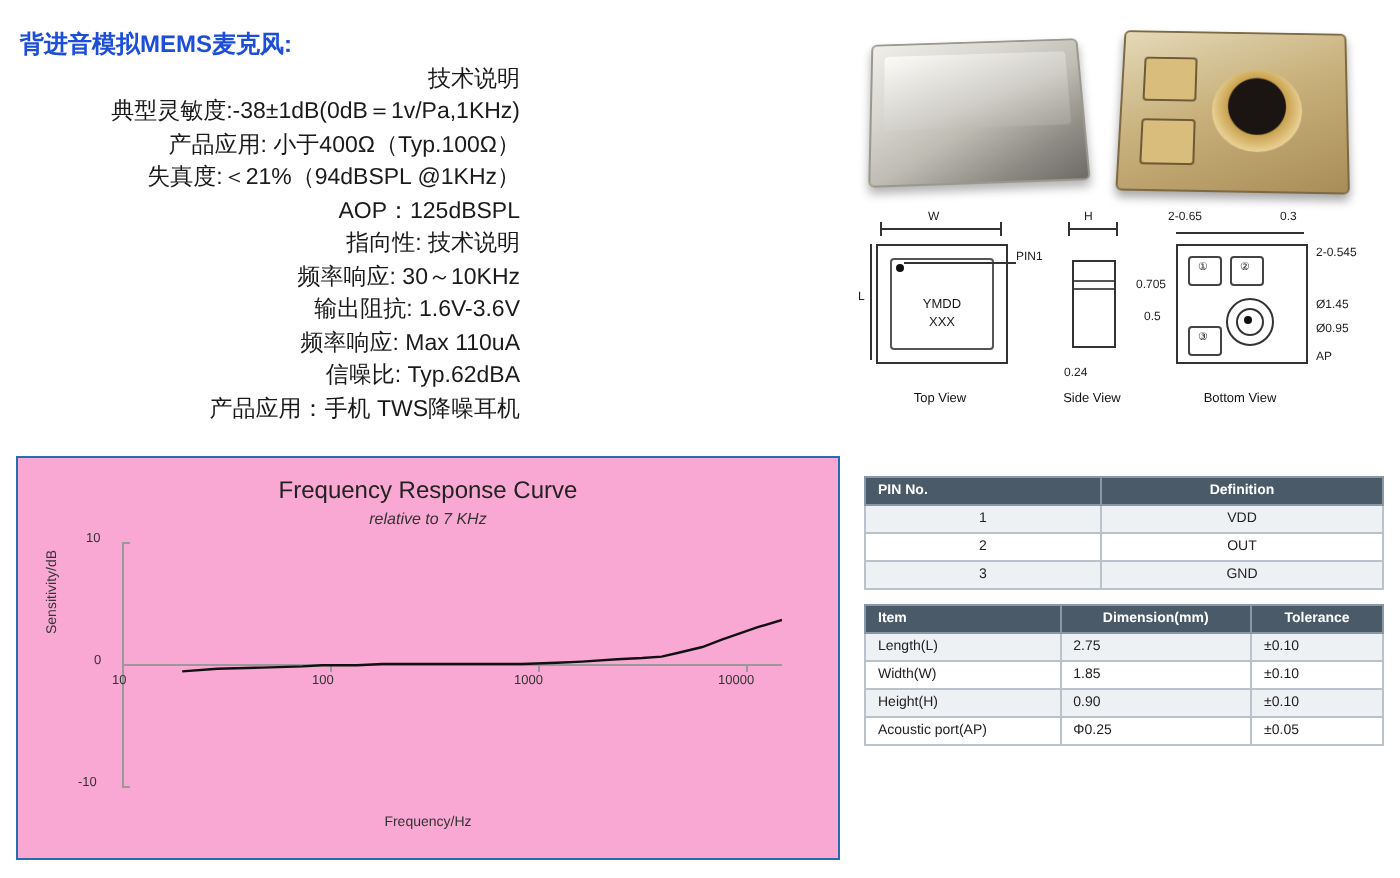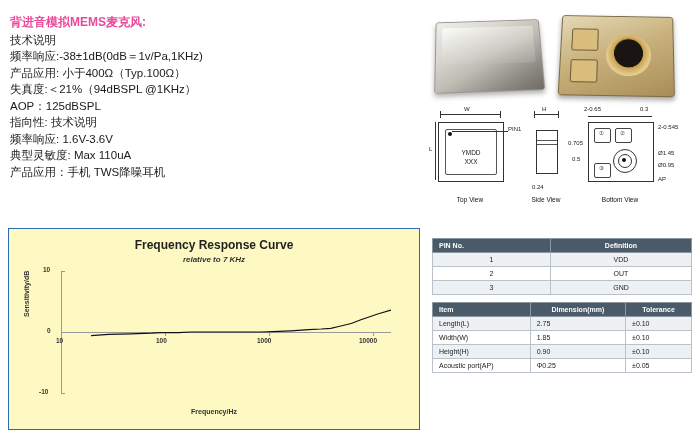--- a/index.html
+++ b/index.html
@@ -10,23 +10,23 @@
     color:#1a1a1a;
     position:relative;
     overflow:hidden;
   }
   
   #spec{
     position:absolute;left:10px;top:14px;width:250px;
     font-size:11.5px;line-height:16.5px;
   }
   #spec .title{
-    color:#ec4899;font-weight:bold;font-size:12px;margin-bottom:1px;
-  }
-  #spec .line{white-space:nowrap;}
+    color:#1d4ed8;font-weight:bold;font-size:12px;margin-bottom:1px;
+  }
+  #spec .line{white-space:nowrap;text-align:right;}
   
   #photos{position:absolute;left:430px;top:10px;width:260px;height:92px;}
   .photo{position:absolute;border-radius:3px;}
   .photo-left{
     left:5px;top:8px;width:105px;height:72px;
     background:linear-gradient(150deg,#efeee9 0%,#d9d7d0 30%,#bfbcb4 55%,#8e8b85 80%,#6e6b66 100%);
     transform:perspective(260px) rotateX(16deg) rotateZ(-2deg);
     box-shadow:0 3px 5px rgba(0,0,0,.3);
     border:1px solid #9a978f;
   }
@@ -95,21 +95,21 @@
     position:absolute;left:29px;top:31px;width:12px;height:12px;border-radius:50%;border:1px solid #333;
   }
   #bottomview .circ3{
     position:absolute;left:33px;top:35px;width:4px;height:4px;border-radius:50%;background:#111;
   }
   #bottomview .num{position:absolute;font-size:5.5px;color:#222;}
   .viewname{position:absolute;font-size:6.5px;color:#111;text-align:center;}
   
   #chart{
     position:absolute;left:8px;top:228px;width:410px;height:200px;
-    border:1px solid #2b6cb0;background:#fef9c3;font-weight:bold;
+    border:1px solid #2b6cb0;background:#f9a8d4;
   }
   #chart .ctitle{
     position:absolute;left:0;right:0;top:9px;text-align:center;font-size:12px;color:#222;
   }
   #chart .csub{
     position:absolute;left:0;right:0;top:26px;text-align:center;font-size:8px;font-style:italic;color:#333;
   }
   #plot{
     position:absolute;left:52px;top:42px;width:330px;height:122px;
   }
@@ -138,27 +138,29 @@
   td.c{text-align:center;}
   tr.alt td{background:#ffffff;}
   #tbl2{margin-top:7px;}
 </style>
 </head>
 <body>
 
 <div id="spec">
   <div class="title">背进音模拟MEMS麦克风:</div>
   <div class="line">技术说明</div>
-  <div class="line">频率响应:-38±1dB(0dB＝1v/Pa,1KHz)</div>
+  <div class="line">典型灵敏度:-38±1dB(0dB＝1v/Pa,1KHz)</div>
   <div class="line">产品应用: 小于400Ω（Typ.100Ω）</div>
   <div class="line">失真度:＜21%（94dBSPL @1KHz）</div>
   <div class="line">AOP：125dBSPL</div>
   <div class="line">指向性: 技术说明</div>
-  <div class="line">频率响应: 1.6V-3.6V</div>
-  <div class="line">典型灵敏度: Max 110uA</div>
+  <div class="line">频率响应: 30～10KHz</div>
+  <div class="line">输出阻抗: 1.6V-3.6V</div>
+  <div class="line">频率响应: Max 110uA</div>
+  <div class="line">信噪比: Typ.62dBA</div>
   <div class="line">产品应用：手机  TWS降噪耳机</div>
 </div>
 
 <div id="photos">
   <div class="photo photo-left"></div>
   <div class="photo photo-right">
     <div class="pad p1"></div>
     <div class="pad p2"></div>
     <div class="hole"></div>
   </div>

